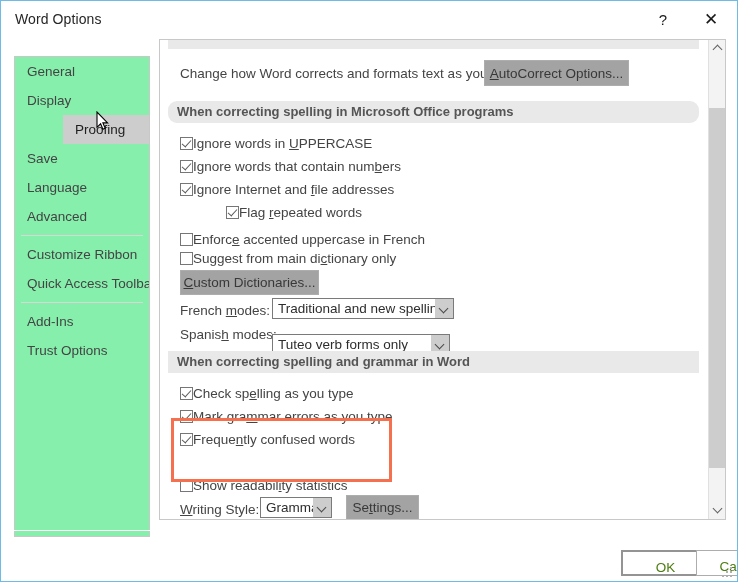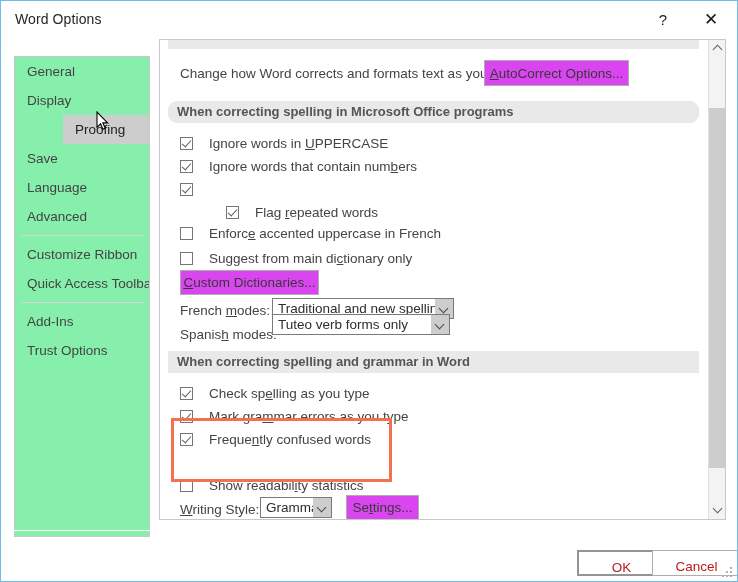--- a/index.html
+++ b/index.html
@@ -164,31 +164,31 @@
     position: absolute;
     left: 3px;
     top: 0px;
     width: 4px;
     height: 8px;
     border: solid #5c5c5c;
     border-width: 0 1.6px 1.6px 0;
     transform: rotate(42deg);
   }
   .cblabel {
-    margin-left: 16px;
+    margin-left: 0;
     font-size: 13.5px;
     color: #444444;
   }
   u { text-decoration: underline; text-underline-offset: 1px; }
 
   
   .btn {
     position: absolute;
     box-sizing: border-box;
-    background: #d946ef;
+    background: #a3a3a3;
     border: 1px solid #adadad;
     font-family: "Liberation Sans", sans-serif;
     font-size: 13.5px;
     color: #383838;
     text-align: center;
     cursor: default;
     padding: 0;
     white-space: nowrap;
   }
 
@@ -295,23 +295,24 @@
   .footbtn {
     position: absolute;
     top: 549px;
     width: 89px;
     height: 26px;
     box-sizing: border-box;
     background: #ffffff;
     border: 1px solid #adadad;
     font-family: "Liberation Sans", sans-serif;
     font-size: 13.5px;
-    color: #b91c1c;
+    color: #4d7c0f;
     cursor: default;
     padding: 8px;
+    margin-left: 44px;
   }
   #btn-ok { left: 576px; border: 2px solid #949494; }
   #btn-cancel { left: 651px; }
 
   
   #grip {
     position: absolute;
     right: 4px;
     bottom: 3px;
     width: 11px;
@@ -376,44 +377,45 @@
       <div class="cbrow" style="left:20px; top:93px;">
         <span class="cbox checked"></span>
         <span class="cblabel">Ignore words in <u>U</u>PPERCASE</span>
       </div>
       <div class="cbrow" style="left:20px; top:116px;">
         <span class="cbox checked"></span>
         <span class="cblabel">Ignore words that contain num<u>b</u>ers</span>
       </div>
       <div class="cbrow" style="left:20px; top:139px;">
         <span class="cbox checked"></span>
+        <span class="cblabel">Ignore Internet and <u>f</u>ile addresses</span>
       </div>
       <div class="cbrow" style="left:20px; top:162px;padding-left:46px;">
         <span class="cbox checked"></span>
         <span class="cblabel">Flag <u>r</u>epeated words</span>
       </div>
-      <div class="cbrow" style="left:20px; top:183px;">
+      <div class="cbrow" style="left:20px; top:189px;">
         <span class="cbox"></span>
         <span class="cblabel">Enforc<u>e</u> accented uppercase in French</span>
       </div>
       <div class="cbrow" style="left:20px; top:208px;">
         <span class="cbox"></span>
         <span class="cblabel">Suggest from main di<u>c</u>tionary only</span>
       </div>
 
       <button class="btn" id="btn-custom-dict" style="left:20px; top:230px; width:139px; height:25px;"><u>C</u>ustom Dictionaries...</button>
 
       <div class="row-label" style="left:20px; top:263px;">French <u>m</u>odes:</div>
       <div class="ddl" style="left:112px; top:258px; width:182px;">
         <span class="ddl-text">Traditional and new spellings</span>
         <span class="ddl-arrow"></span>
       </div>
 
       <div class="row-label" style="left:20px; top:287px;">Spanis<u>h</u> modes:</div>
-      <div class="ddl" style="left:112px; top:274px; width:178px;">
+      <div class="ddl" style="left:112px; top:294px; width:178px;">
         <span class="ddl-text">Tuteo verb forms only</span>
         <span class="ddl-arrow"></span>
       </div>
 
       <div class="section-header" style="top:311px;">When correcting spelling and grammar in Word</div>
 
       <div class="cbrow" style="left:20px; top:343px;">
         <span class="cbox checked"></span>
         <span class="cblabel">Check sp<u>e</u>lling as you type</span>
       </div>

